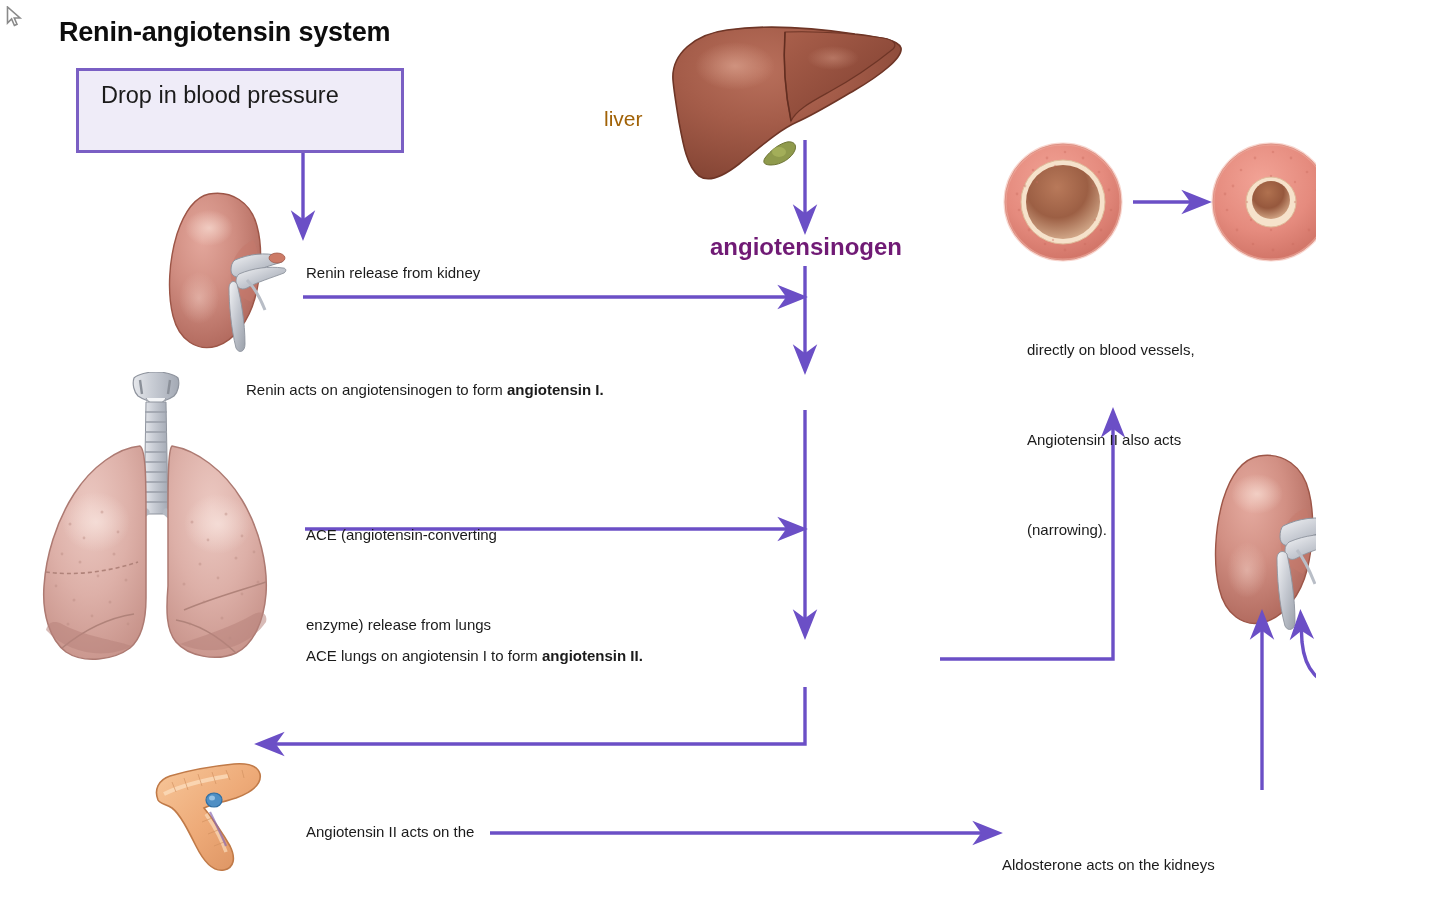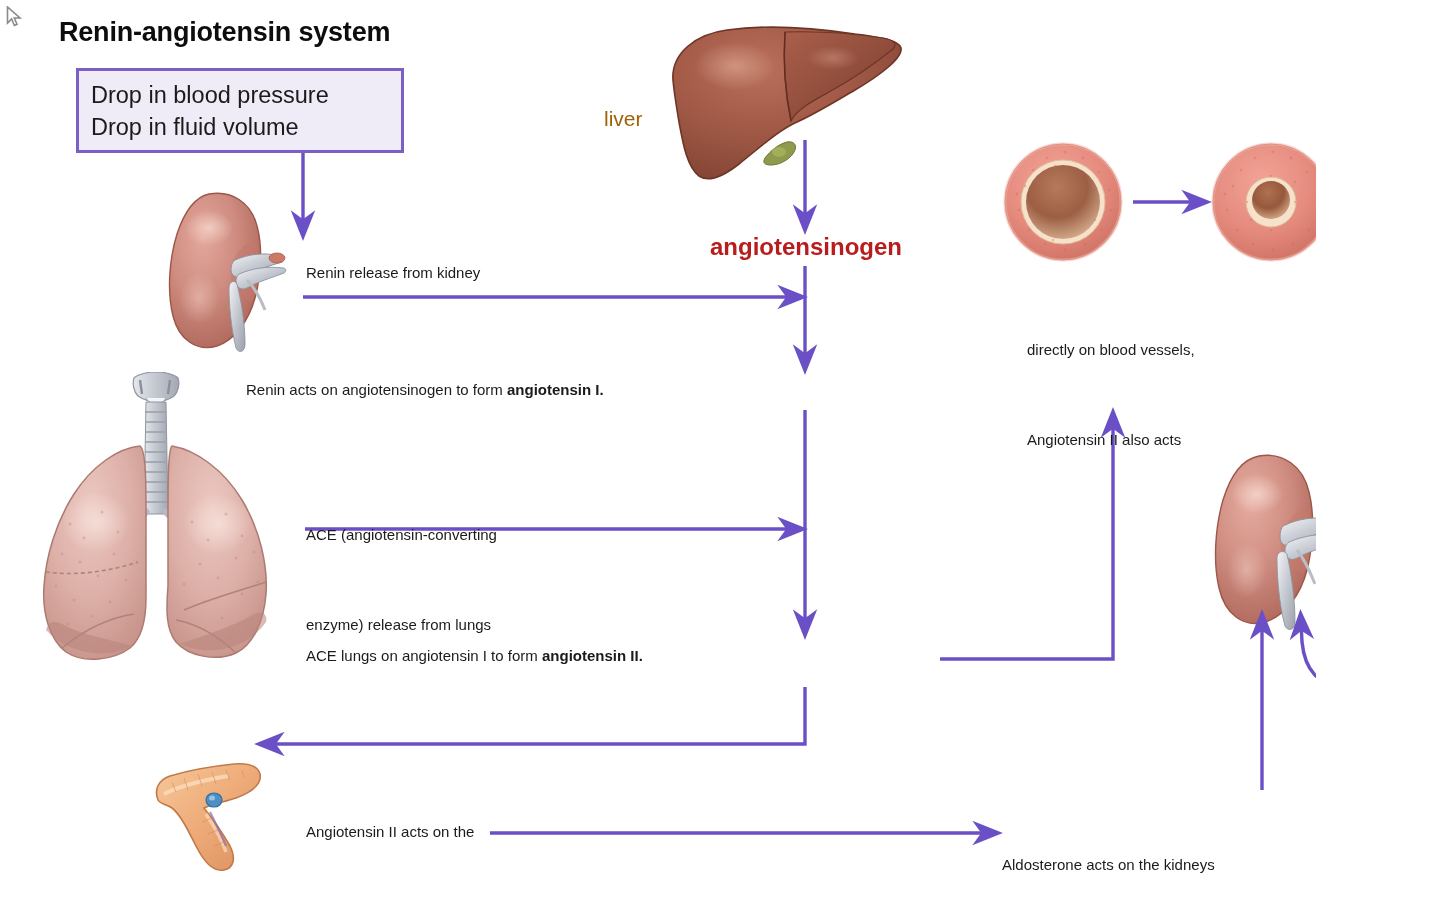--- a/index.html
+++ b/index.html
@@ -49,30 +49,30 @@
   }
   .chem-label sub {
     font-size: 16px;
     vertical-align: baseline;
     position: relative;
     top: 4px;
   }
   .bold-chem {
     font-size: 24px;
     font-weight: bold;
-    color: #b91c1c;
+    color: #701a75;
     white-space: nowrap;
   }
 
   
   .stimulus-box {
     border: 3px solid #7a5fc4;
     background: #efecf8;
     box-sizing: border-box;
-    padding: 8px 14px 10px 12px;
+    padding: 8px 14px 10px 22px;
   }
   .stimulus-line {
     font-size: 23.5px;
     line-height: 32px;
     color: #1b1b1b;
     white-space: nowrap;
   }
 
   
   #arrows {
@@ -423,21 +423,20 @@
       <path d="M1338 685 C1320 684 1305 672 1302 642 L1301 622"></path>
 
       <path d="M1133 202 L1199 202"></path>
     </g>
   </svg>
 
   <div class="abs diagram-title" style="left:59px; top:17px;">Renin-angiotensin system</div>
 
   <div class="abs stimulus-box" style="left:76px; top:68px; width:328px; height:85px;">
     <div class="stimulus-line">Drop in blood pressure</div>
-    <div class="stimulus-line">Drop in fluid volume</div>
   </div>
 
   <div class="abs label-small" style="left:604px; top:107px;">liver</div>
 
   <div class="abs bold-chem" style="left:710px; top:233px;">angiotensinogen</div>
 
   <div class="abs body-text" style="left:306px; top:258px;">Renin release from kidney</div>
 
   <div class="abs body-text" style="left:246px; top:375px;"><span>Renin acts on angiotensinogen to form </span><b>angiotensin I.</b></div>
 
@@ -450,20 +449,21 @@
 
   <div class="abs body-text" style="left:306px; top:757px;">
     <div>Angiotensin II acts on the</div>
     
     
   </div>
 
   <div class="abs body-text" style="left:1027px; top:275px;">
     <div>directly on blood vessels,</div>
     <div>Angiotensin II also acts</div>
+    <div>(narrowing).</div>
   </div>
 
   <div class="abs chem-label" style="left:1345px; top:640px;">
     <div>NaCl</div>
     <div><span>H</span><sub>2</sub><span>O</span></div>
   </div>
 
   <div class="abs body-text" style="left:1002px; top:790px;">
     <div>Aldosterone acts on the kidneys</div>
     

